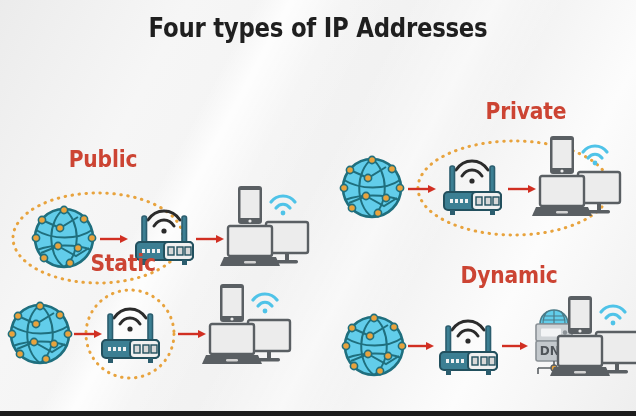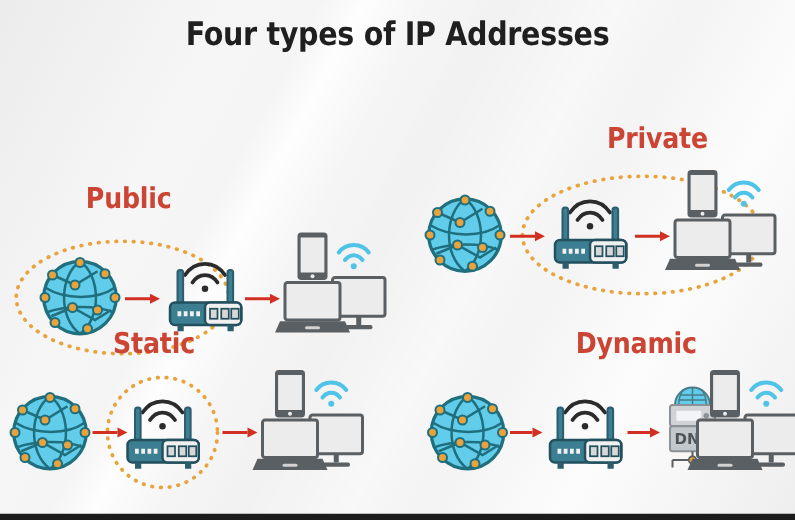--- a/index.html
+++ b/index.html
@@ -235,21 +235,21 @@
         </g>
         <g transform="translate(-4,42)">
           <rect x="4" y="0" width="44" height="30" rx="2" fill="#ececec" stroke="#5a5f63" stroke-width="2.4"></rect>
           <path d="M0 31 L52 31 L56 40 L-4 40 Z" fill="#5a5f63"></path>
           <rect x="20" y="35" width="12" height="2.4" rx="1.2" fill="#d2d2d2"></rect>
         </g>
       </g>
     </svg>
   </div>
 
-  <div class="panel" style="left:0px; top:258px; width:318px; height:155px;text-decoration:underline;">
+  <div class="panel" style="left:0px; top:246px; width:318px; height:155px;text-decoration:underline;">
     <div class="panel-label" style="left:86px; top:4px;">Static</div>
 
     <svg class="stage" style="left:4px; top:36px;" width="300" height="112" viewBox="0 0 300 112">
 
       <circle cx="126" cy="52" rx="44" r="44" fill="none" stroke="#e8a33d" stroke-width="3" stroke-dasharray="0.5 6.5" stroke-linecap="round"></circle>
 
       <g transform="translate(6,22)">
         <circle cx="30" cy="30" r="29" fill="#62cdea" stroke="#1f6f7e" stroke-width="2.6"></circle>
         <path d="M30 1 C14 12 12 46 30 59" fill="none" stroke="#1f6f7e" stroke-width="2"></path>
         <path d="M30 1 C46 12 48 46 30 59" fill="none" stroke="#1f6f7e" stroke-width="2"></path>

